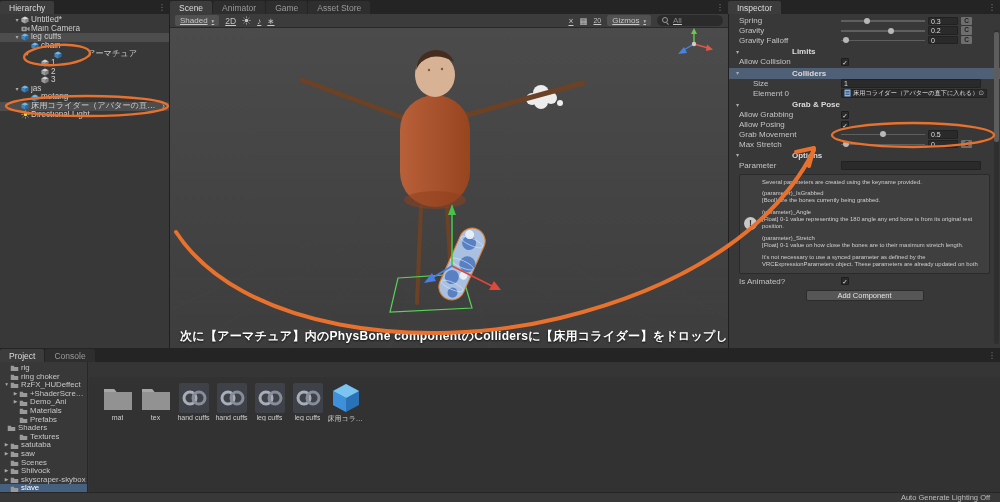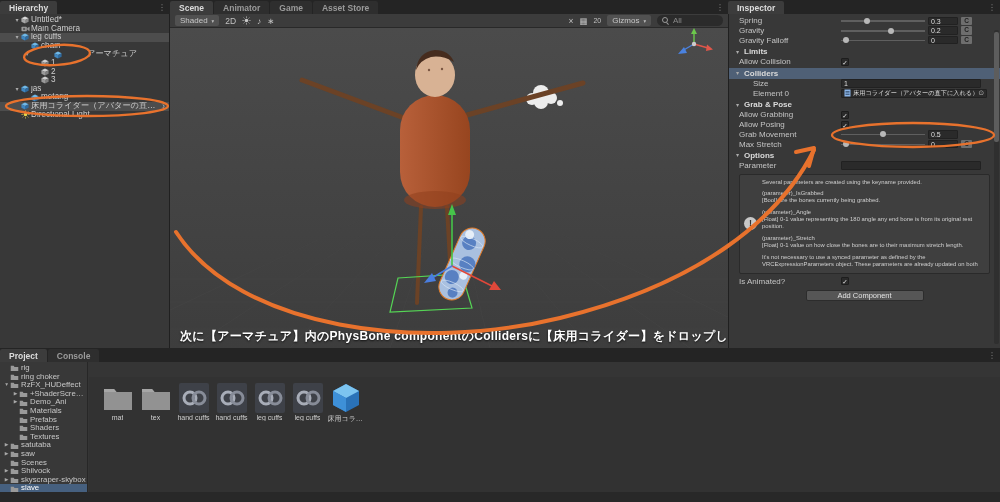--- a/index.html
+++ b/index.html
@@ -3,58 +3,58 @@
 <meta charset="utf-8">
 <style>
 *{margin:0;padding:0;box-sizing:border-box;}
 html,body{width:1000px;height:502px;overflow:hidden;background:#282828;
   font-family:"Liberation Sans",sans-serif;}
 #root{position:absolute;inset:0;width:1000px;height:502px;color:#c8c8c8;font-size:9px;}
 
 
 .tabstrip{position:absolute;height:14px;background:#242424;display:flex;align-items:flex-end;}
 .tab{height:13px;padding:0 9px;font-size:8.5px;color:#9a9a9a;background:#2e2e2e;margin-right:1px;
-  border-radius:2px 2px 0 0;display:flex;align-items:center;gap:3px;white-space:nowrap;font-weight:bold;}
+  border-radius:2px 2px 0 0;display:flex;align-items:center;gap:3px;white-space:nowrap;}
 .tab.active{background:#3c3c3c;color:#dcdcdc;}
 .strip-icons{margin-left:auto;color:#8a8a8a;font-size:8px;padding:0 4px;display:flex;gap:4px;align-items:center;height:100%;}
 
 
 #hierarchy{position:absolute;left:0;top:14px;width:170px;height:334px;background:#383838;
   border-right:1px solid #202020;overflow:hidden;padding-top:2px;}
 .hrow{display:flex;align-items:center;height:8.6px;line-height:8.6px;font-size:8.2px;color:#cfcfcf;white-space:nowrap;}
 .hrow.sel{background:#4d4d4d;}
 .arr{width:8px;flex:0 0 8px;font-size:5.2px;color:#a8a8a8;text-align:center;}
 .hicon{width:10px;flex:0 0 10px;display:flex;align-items:center;}
 .hlabel{overflow:hidden;text-overflow:ellipsis;}
 .chev{margin-left:auto;padding-right:4px;color:#bdbdbd;font-size:9px;}
 
 
 #scene{position:absolute;left:170px;top:14px;width:558px;height:334px;background:#3c3c3c;}
 #scene-toolbar{position:absolute;top:0;left:0;right:0;height:14px;background:#3c3c3c;
-  border-bottom:1px solid #292929;display:flex;align-items:center;gap:6px;padding:0 5px;font-size:8px;color:#c8c8c8;}
+  border-bottom:1px solid #292929;display:flex;align-items:center;gap:6px;padding:0 5px;font-size:8px;color:#c8c8c8;text-decoration:underline;}
 .tb-dd{background:#515151;border-radius:2px;height:11px;display:flex;align-items:center;gap:4px;padding:0 5px;}
 .dd-arrow{font-size:5.2px;color:#bbb;}
 .tb-ic{color:#c0c0c0;font-size:8.5px;display:flex;align-items:center;}
 .tb-spacer{flex:1;}
 .tb-search{background:#2b2b2b;border-radius:6px;height:11px;width:66px;display:flex;align-items:center;gap:4px;padding:0 5px;color:#8a8a8a;}
 .mag{width:7px;height:7px;position:relative;flex:0 0 7px;}
 .mag::before{content:"";position:absolute;width:4px;height:4px;border:1px solid #999;border-radius:50%;left:0;top:0;}
 .mag::after{content:"";position:absolute;width:3px;height:1px;background:#999;transform:rotate(45deg);left:4px;top:5.5px;}
 #scene-view{position:absolute;top:14px;left:0;right:0;bottom:0;overflow:hidden;}
 #scene-view svg{display:block;}
 #scene-caption{position:absolute;left:10px;bottom:3px;font-size:12px;font-weight:bold;color:#fff;
   text-shadow:0 1px 2px rgba(0,0,0,.75);white-space:nowrap;letter-spacing:.3px;}
 
 
 #inspector{position:absolute;left:728px;top:14px;width:272px;height:334px;background:#383838;
   border-left:1px solid #202020;overflow:hidden;padding-top:2px;}
 .irow{display:flex;align-items:center;height:9.7px;padding-left:10px;font-size:8px;color:#c4c4c4;}
 .irow .lbl{width:102px;flex:0 0 102px;overflow:hidden;white-space:nowrap;}
 .irow.ind .lbl{padding-left:14px;}
-.ihead{font-weight:bold;color:#dadada;height:11px;margin-top:1px;display:flex;align-items:center;padding-left:6px;}
+.ihead{font-weight:bold;color:#dadada;height:11px;margin-top:1px;display:flex;align-items:center;padding-left:6px;gap:48px;}
 .ihead .fold{width:9px;font-size:5.2px;color:#aaa;}
 .ihead.hl{background:#4f6076;}
 .ctrl{display:flex;align-items:center;gap:3px;flex:1;padding-right:12px;}
 .slider{position:relative;width:84px;height:9px;flex:0 0 84px;}
 .slider .track{position:absolute;left:0;right:0;top:4px;height:1.5px;background:#5f5f5f;}
 .slider .thumb{position:absolute;top:1.5px;width:6px;height:6px;border-radius:50%;background:#b8b8b8;}
 .valbox{width:30px;height:8.5px;background:#2a2a2a;border:1px solid #212121;border-radius:1px;
   font-size:7px;color:#ddd;padding:0 2px;line-height:7.5px;}
 .cbtn{width:11px;flex:0 0 11px;height:8.5px;background:#6e6e6e;color:#222;border-radius:1px;
   font-size:6.5px;text-align:center;line-height:8.5px;font-weight:bold;}
@@ -629,21 +629,21 @@
         </div>
         <div class="prow" style="padding-left: 12px;">
           <span class="arr"></span>
           <span class="ficon">
             <svg width="9" height="8" viewBox="0 0 12 10">
               <path d="M1 2h4l1 1.5h5V9H1z" fill="#9a9a9a"></path>
             </svg>
           </span>
           <span class="plabel">Prefabs</span>
         </div>
-        <div class="prow" style="padding-left: 12px;">
+        <div class="prow" style="">
           <span class="arr"></span>
           <span class="ficon">
             <svg width="9" height="8" viewBox="0 0 12 10">
               <path d="M1 2h4l1 1.5h5V9H1z" fill="#9a9a9a"></path>
             </svg>
           </span>
           <span class="plabel">Shaders</span>
         </div>
         <div class="prow" style="padding-left: 12px;">
           <span class="arr"></span>
@@ -781,20 +781,23 @@
                 <path d="M14 1 27 8l-13 7L1 8Z" fill="#7cc4f0"></path>
                 <path d="M1 8l13 7v14L1 22Z" fill="#3e90d8"></path>
               </svg>
             </div>
             <div class="alabel">床用コライダー</div>
           </div>
         </div>
     </div>
   </div>
 
+  <div id="statusbar">
+    <span id="status-text">Auto Generate Lighting Off</span>
+  </div>
 
   <svg id="annotations">
     <ellipse cx="57" cy="55" rx="33" ry="10" transform="rotate(-4 57 55)" class="orange"></ellipse>
     <ellipse cx="87" cy="106" rx="81" ry="10" class="orange"></ellipse>
     <path d="M176 232 C 240 330, 420 352, 560 318 C 700 284, 780 218, 814 150" class="orange thick"></path>
     <path d="M814 148 L796 152 M814 148 L809 166" class="orange thick"></path>
     <ellipse cx="913" cy="135" rx="81" ry="12" class="orange"></ellipse>
   </svg>
 </div>
 

